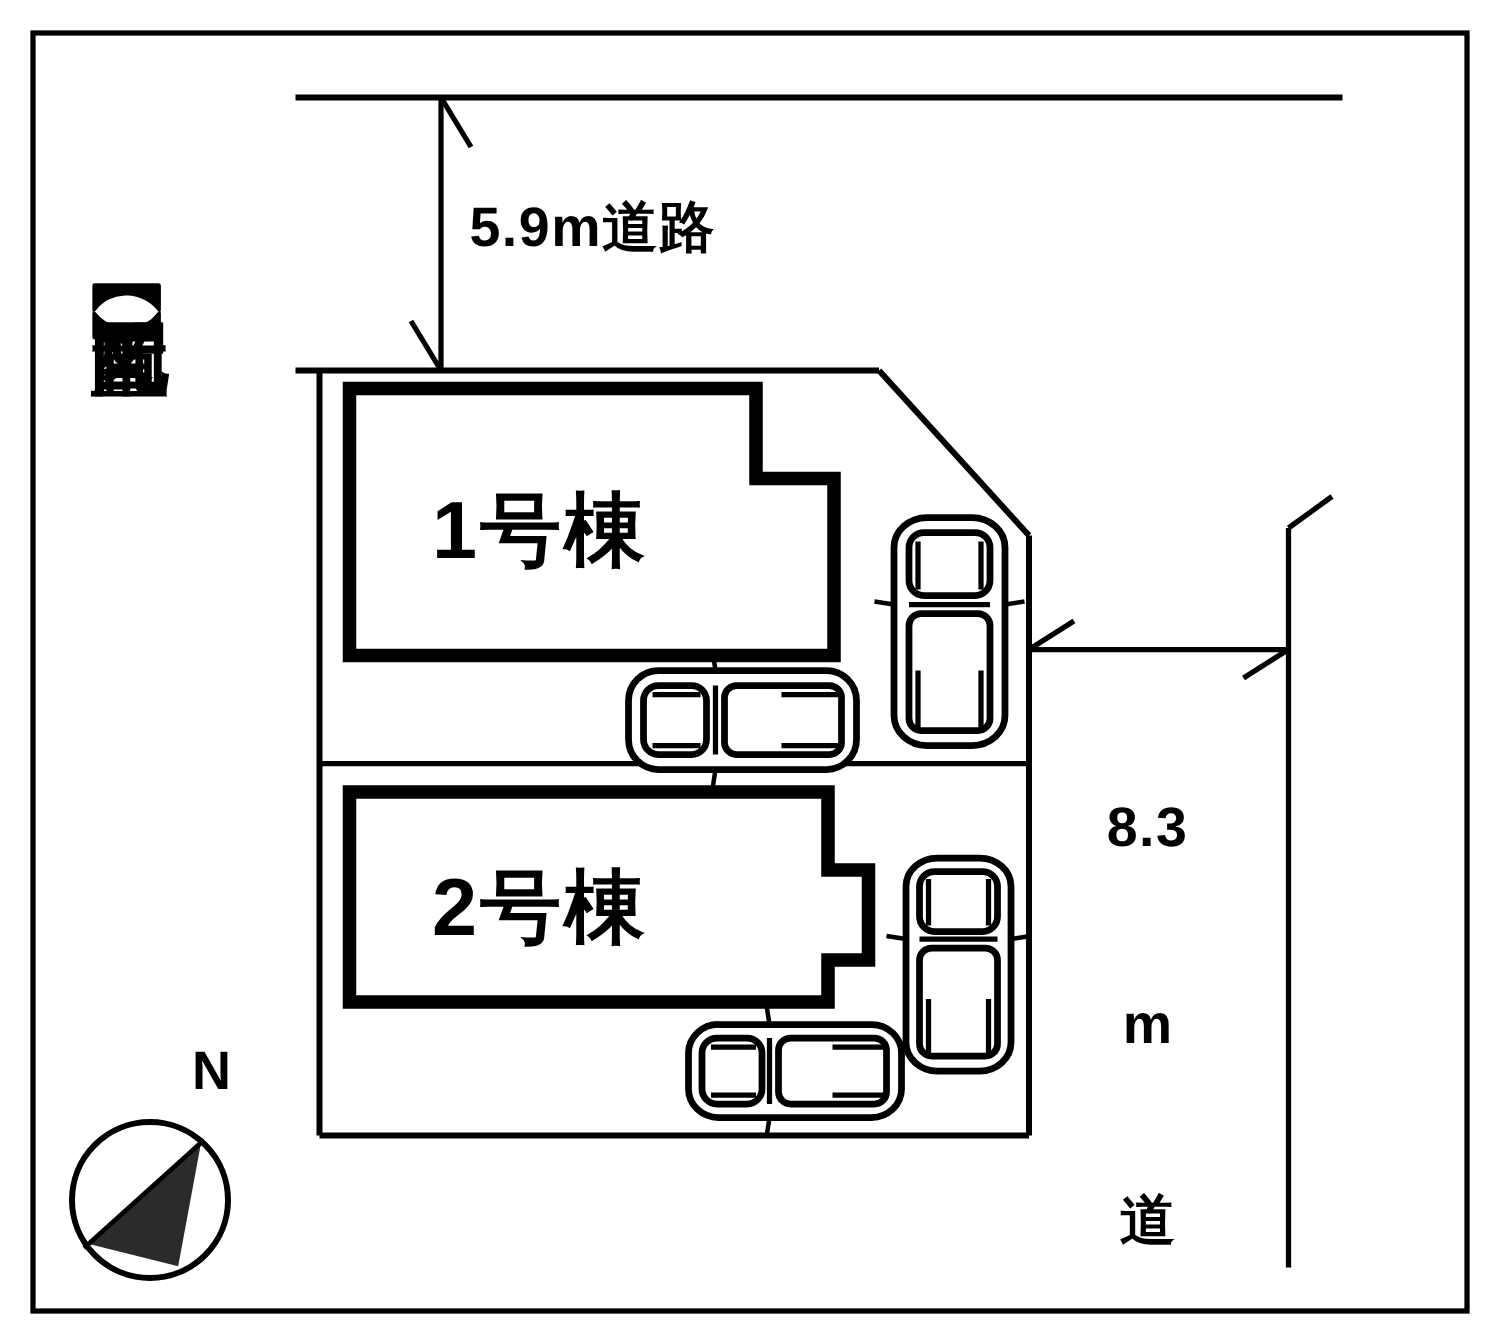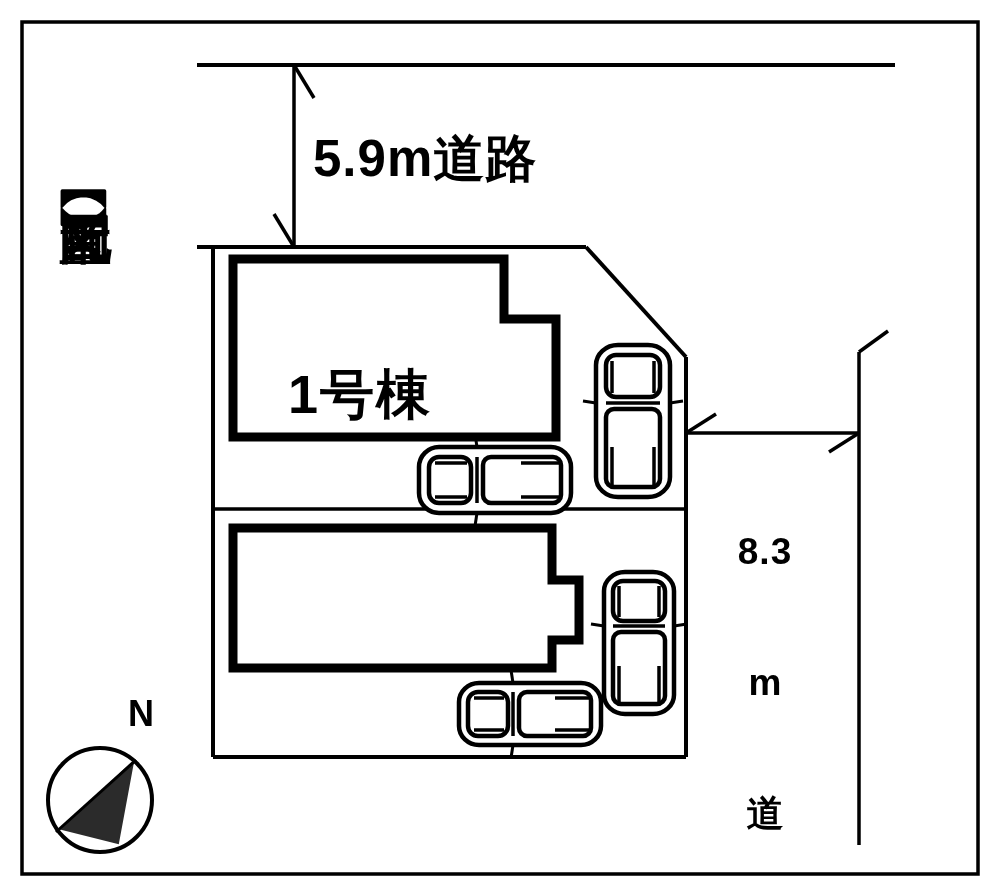--- a/index.html
+++ b/index.html
@@ -42,42 +42,41 @@
     letter-spacing: 0px;
     line-height: 1.02;
     text-align: center;
     writing-mode: vertical-rl;
     text-orientation: upright;
     height: 275px;
   }
   #road-top-label {
     left: 313px;
     top: 133px;
-    font-size: 51px;
+    font-size: 37px;
     font-weight: bold;
     letter-spacing: 1px;
   }
   #road-right-label {
     left: 727px;
     top: 443px;
     font-size: 37px;
     font-weight: bold;
     text-align: center;
     width: 76px;
     line-height: 1.18;
   }
   #road-right-label .num { display: block; letter-spacing: 1px; }
   #road-right-label .ch  { display: block; }
   #bldg1-label {
     left: 288px;
     top: 327px;
     font-size: 54px;
     font-weight: bold;
     letter-spacing: 2px;
-    margin-top: 40px;
   }
   #bldg2-label {
     left: 288px;
     top: 578px;
     font-size: 54px;
     font-weight: bold;
     letter-spacing: 2px;
   }
   #north-letter {
     left: 128px;
@@ -238,16 +237,17 @@
 
   <div class="lbl" id="road-right-label">
     <span class="num">8.3</span>
     <span class="ch">m</span>
     <span class="ch">道</span>
     
   </div>
 
   <div class="lbl" id="bldg1-label">1号棟</div>
 
+  <div class="lbl" id="bldg2-label">2号棟</div>
 
   <div class="lbl" id="north-letter">N</div>
 
 </div>
 
 </body></html>

